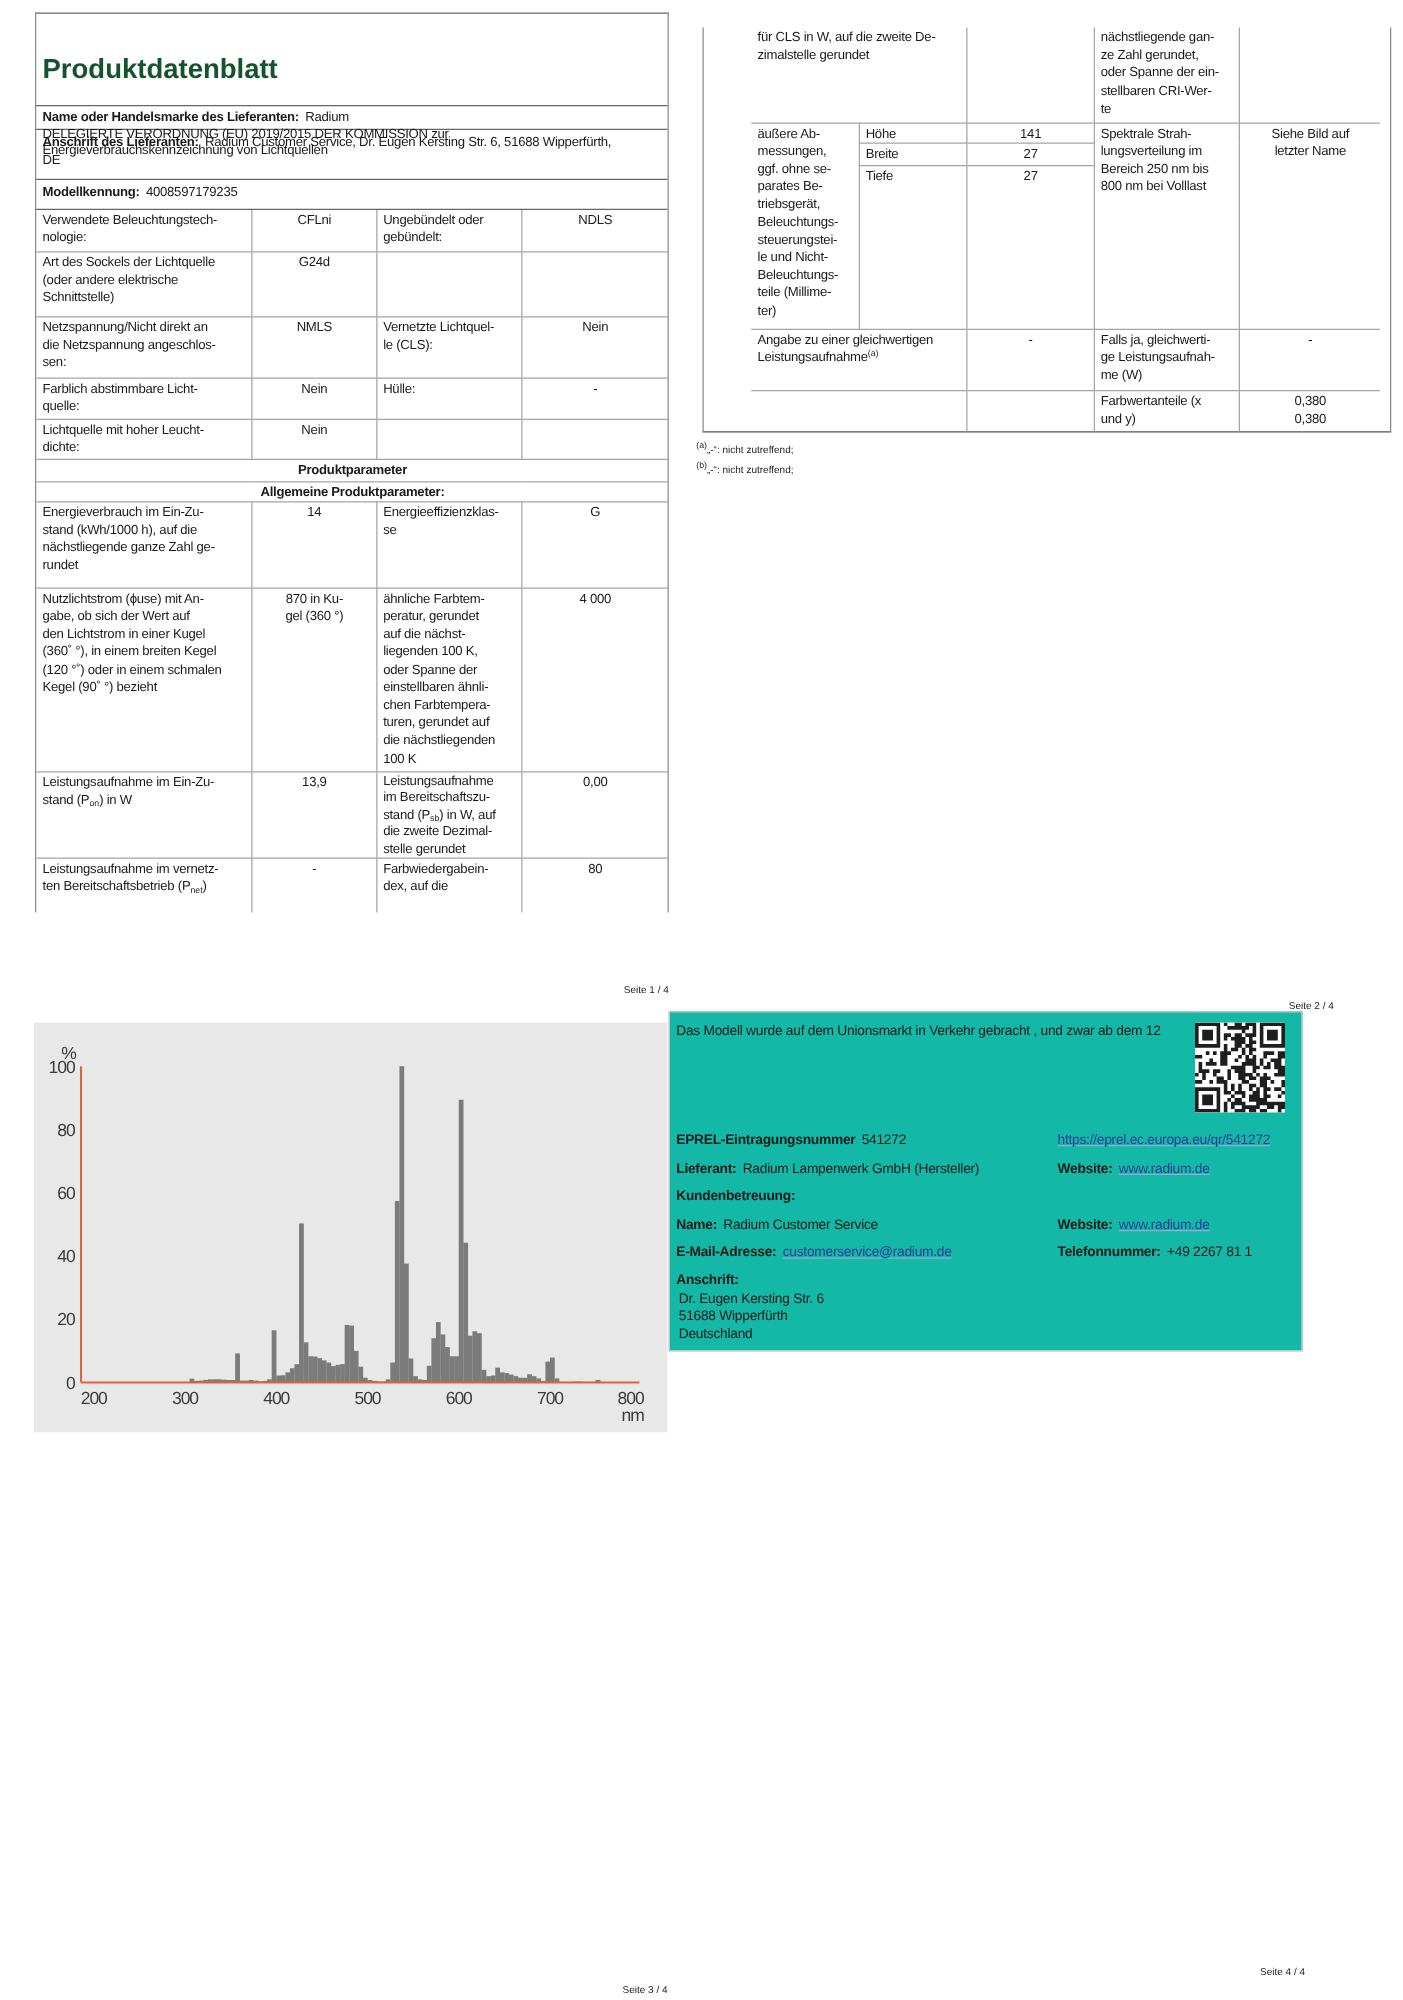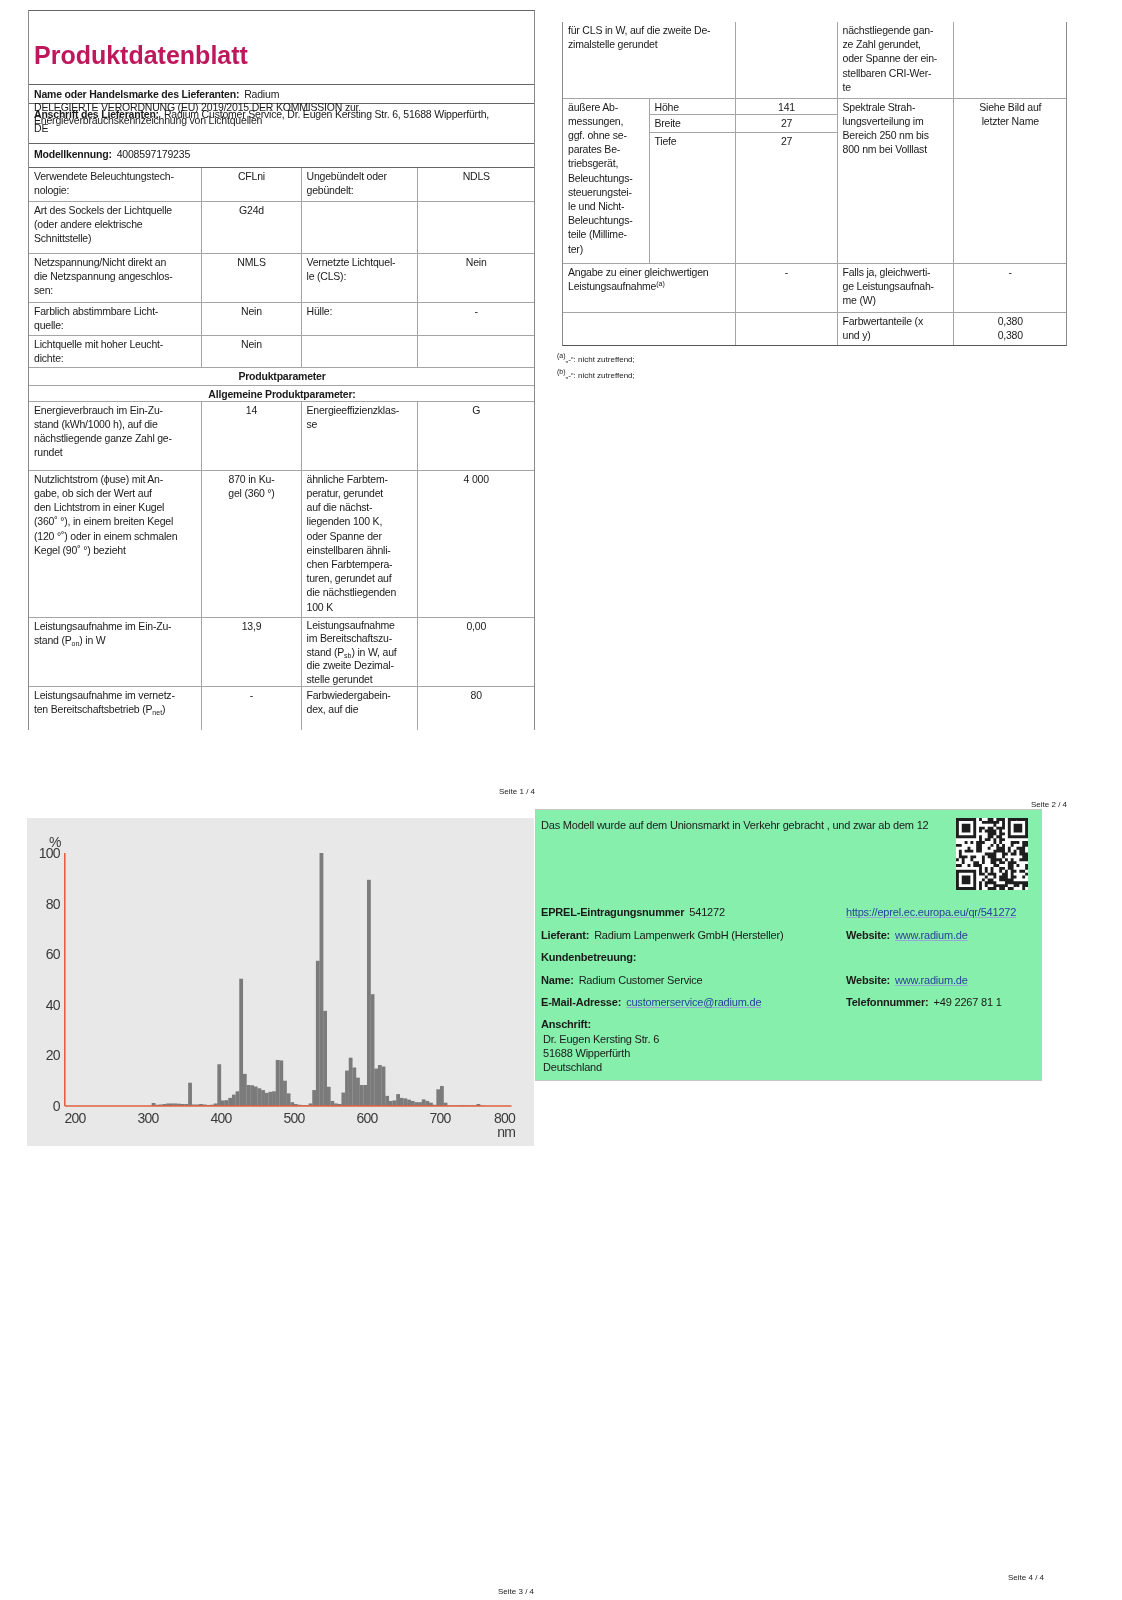--- a/index.html
+++ b/index.html
@@ -15,21 +15,21 @@
   .pre { white-space: pre; }
   .v { margin-left: 5px; }
 
   
   .p1 {
     position: absolute; left: 28px; top: 10px; width: 507px;
     border-top: 1px solid #666; border-left: 1px solid #8a8a8a; border-right: 1px solid #8a8a8a;
   }
   .hrow { border-bottom: 1px solid #666; padding: 0 5px; white-space: pre; }
   .title-block { height: 74px; padding-top: 2px; }
-  .title { font-size: 25px; line-height: 28px; font-weight: bold; color: #be185d; letter-spacing: 0; }
+  .title { font-size: 22px; line-height: 28px; font-weight: bold; color: #14532d; letter-spacing: 0; }
   .subtitle { margin-top: 3px; line-height: 13.5px; white-space: pre; }
   .h-name { height: 19px; padding-top: 2px; }
   .h-addr { height: 40px; padding-top: 3px; }
   .h-model { height: 24px; padding-top: 3px; }
   .h-art { height: 17px; padding-top: 2px; }
 
   table.t {
     border-collapse: collapse; table-layout: fixed; border-style: hidden;
   }
   table.t td {
@@ -37,37 +37,37 @@
     padding: 1px 4px 0 5px; white-space: pre; overflow: visible;
   }
   table.t tr.dark-top td { border-top: 1px solid #555; }
   .t1 { width: 505px; }
   .tight { line-height: 13.5px; }
   sub.s { font-size: 7px; line-height: 0; vertical-align: -2px; letter-spacing: 0; }
   sup.s { font-size: 7px; line-height: 0; vertical-align: 4px; letter-spacing: 0; }
 
   
   .p2 {
-    position: absolute; left: 562px; top: 22px; width: 505px;
-    border-left: 1px solid #8a8a8a; border-right: 1px solid #8a8a8a; border-bottom: 1px solid #555;
+    position: absolute; left: 562px; top: 22px; width: 551px;
+    border-left: 1px solid #8a8a8a; border-right: 1px solid #8a8a8a; border-bottom: 1px solid #555; padding-left: 38px;
   }
   .t2 { width: 503px; }
   .fn { position: absolute; left: 557px; font-size: 8px; line-height: 10px; letter-spacing: 0; color: #222; white-space: pre; }
 
   
   .pn { position: absolute; font-size: 8px; line-height: 10px; color: #222; letter-spacing: 0; white-space: nowrap; }
 
   
   .chart { position: absolute; left: 27px; top: 818px; width: 507px; height: 328px; }
   .chart text { font-family: "Liberation Sans", sans-serif; font-size: 14px; fill: #3a3a3a; letter-spacing: -0.8px; }
 
   
   .p4 {
     position: absolute; left: 535px; top: 809px; width: 507px; height: 272px;
-    border: 1px solid #c6c6c6; background: #86efac;
+    border: 1px solid #c6c6c6; background: #14b8a6;
     font-size: 11px; line-height: 14px; letter-spacing: -0.2px;
   }
   .p4 .row { position: absolute; white-space: pre; }
   .p4 a, .p4 .link { color: #2a3f9a; text-decoration: underline; text-decoration-color: #9aa6d8; }
   .qr { position: absolute; left: 420px; top: 8px; width: 72px; height: 72px; background: #fff; }
 </style>
 </head>
 <body>
 
 <div class="p1 doc">

